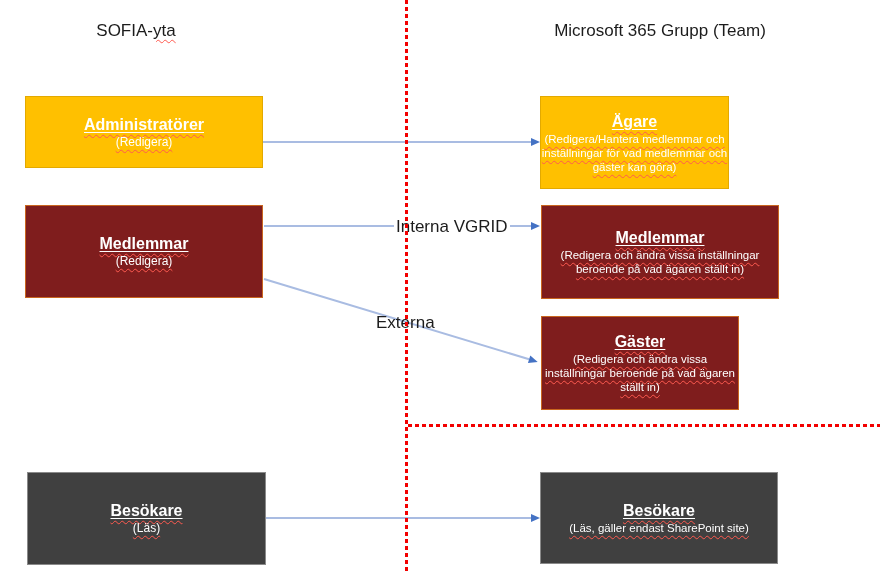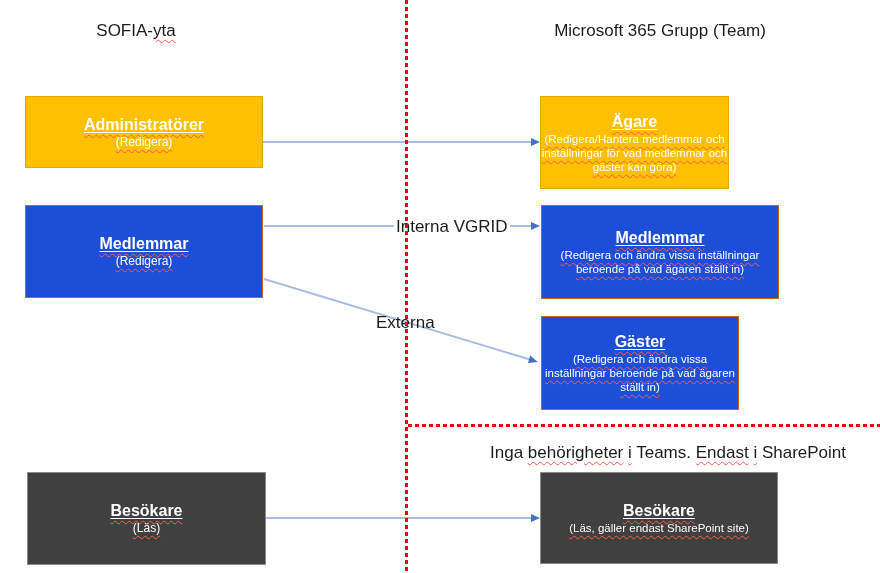--- a/index.html
+++ b/index.html
@@ -20,21 +20,21 @@
   .bg-white { background:#ffffff; padding:0 2px; }
   .sq { text-decoration:underline wavy #ff5a50; text-decoration-thickness:1px; text-underline-offset:3px; }
 
   
   .box {
     position:absolute; box-sizing:border-box; display:flex; flex-direction:column;
     align-items:center; justify-content:center; text-align:center; color:#ffffff;
     z-index:2;
   }
   .box.yellow { background:#FFC000; border:1px solid #e3a900; }
-  .box.orange { background:#1d4ed8; border:1px solid #c9661f; }
+  .box.orange { background:#7f1d1d; border:1px solid #c9661f; }
   .box.gray   { background:#404040; border:1px solid #8a8a8a; }
 
   .box-title {
     font-size:16px; font-weight:bold; line-height:19px;
     text-decoration:underline; text-decoration-color:#ffffff; text-decoration-thickness:1px;
     text-underline-offset:2px;
   }
   .box-title .wavy {
     text-decoration:underline wavy #ff5a50; text-decoration-thickness:1px;
     text-underline-offset:4px;
@@ -131,18 +131,17 @@
   </div>
 
   <div class="arrow" style="left:266px; top:513px; width:274px;">
     <i class="shaft"></i>
       <i class="head"></i>
   </div>
 
   <div class="blk-label bg-white" style="left:358px; top:217px;margin-left:36px;">Interna VGRID</div>
   <div class="blk-label" style="left:376px; top:313px;">Externa</div>
 
-  <div class="blk-label" style="left:490px; top:443px;"><span>Inga </span><span class="sq">behörigheter</span><span> </span><span class="sq">i</span><span> Teams. </span><span class="sq">Endast</span><span> </span><span class="sq">i</span><span> SharePoint</span></div>
 
   <div class="red-v"></div>
   <div class="red-h"></div>
 
 </div>
 
 </body></html>

